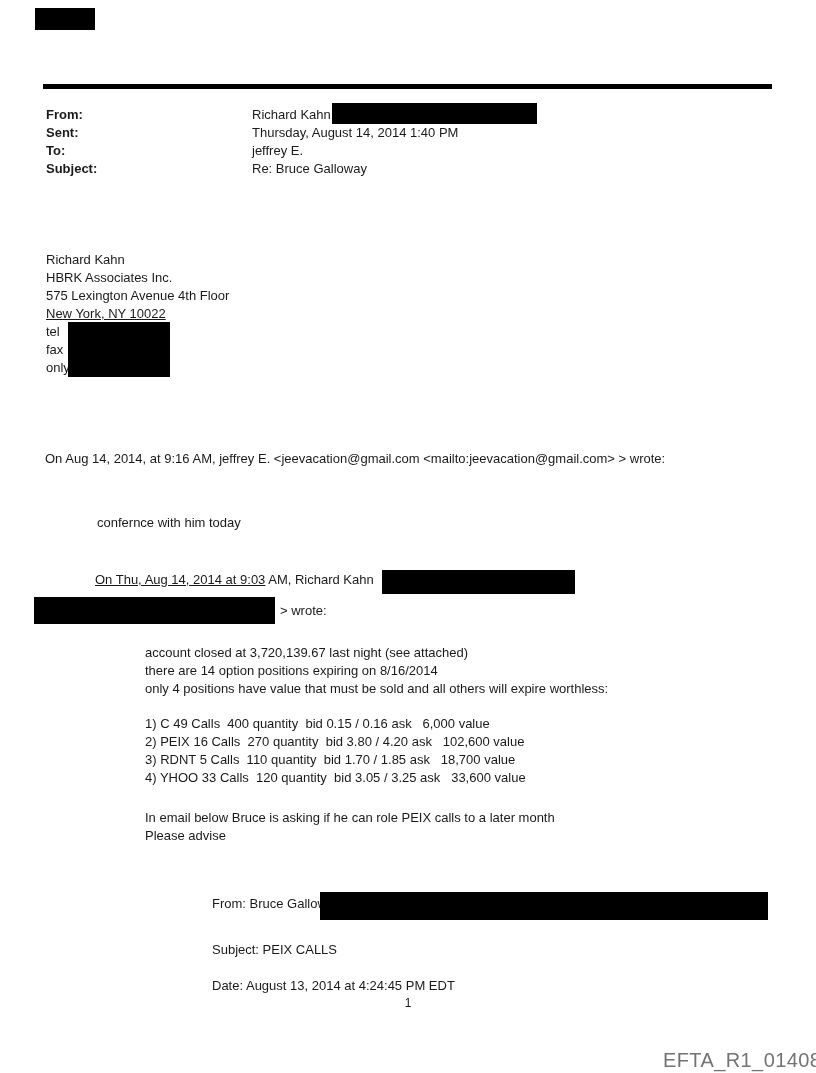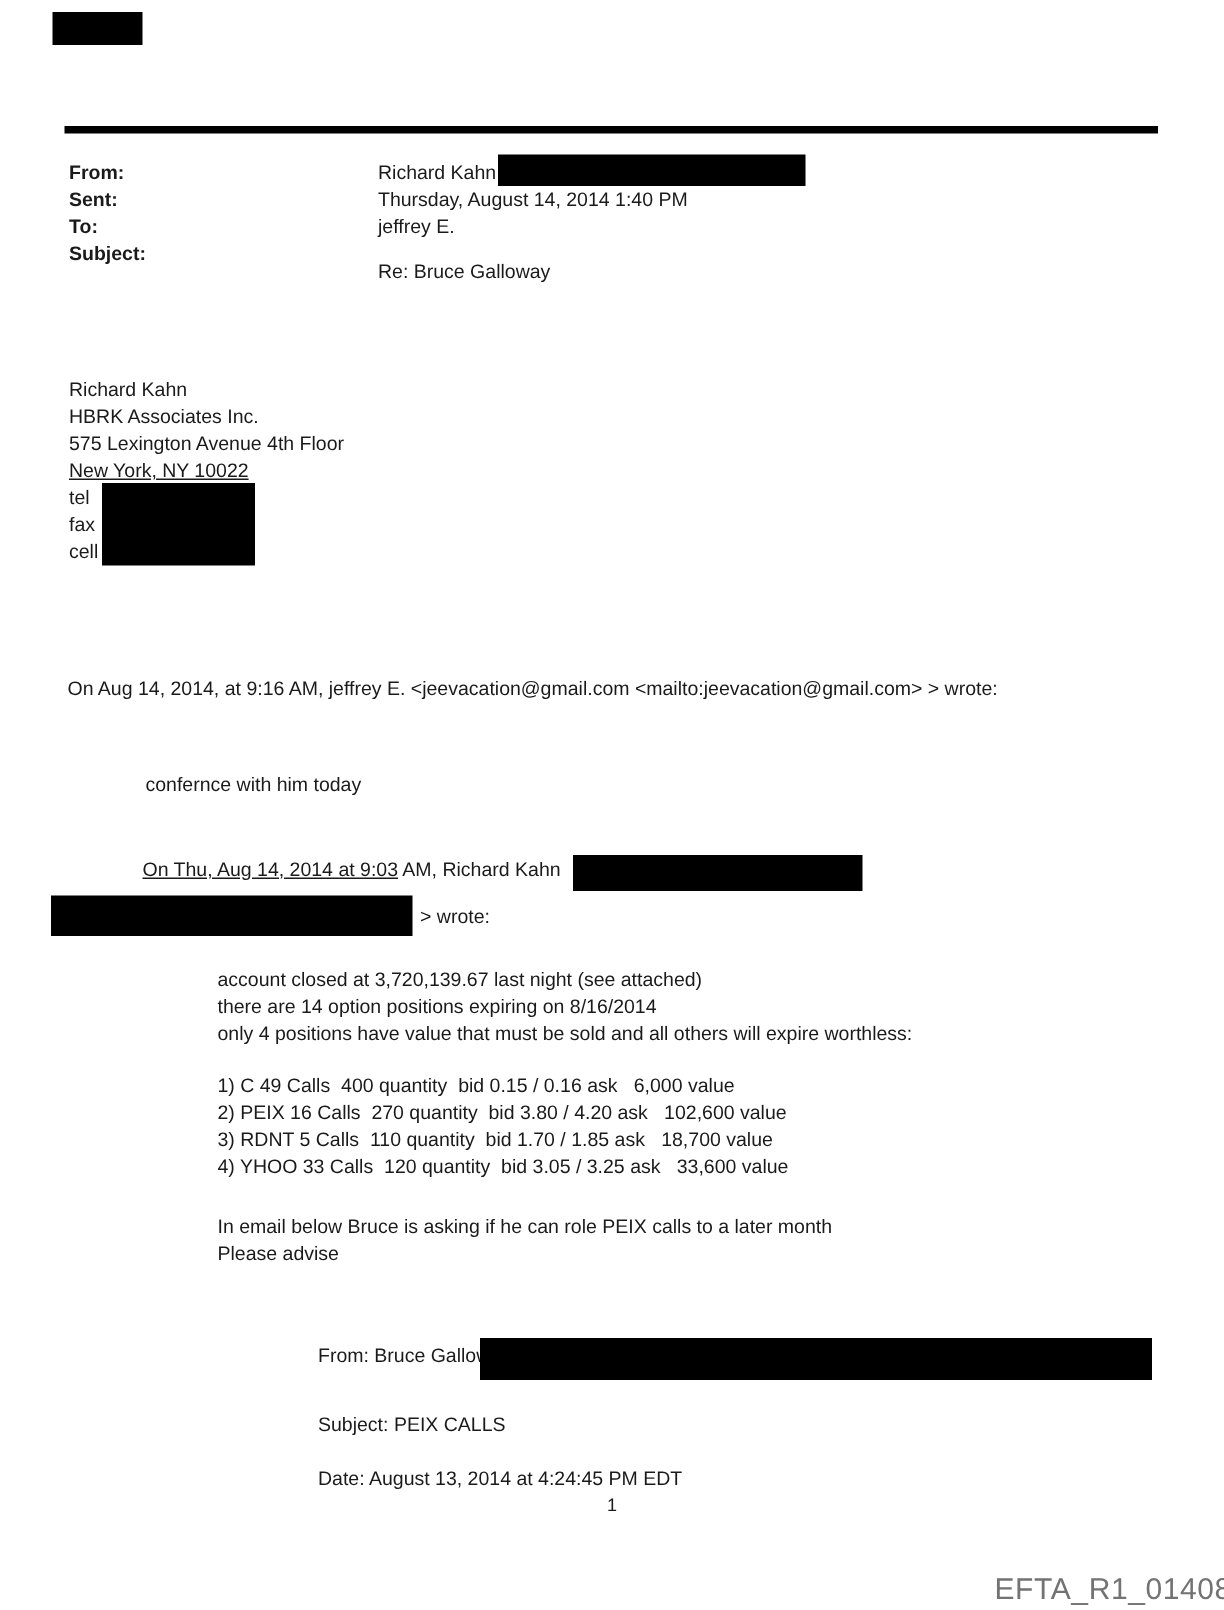--- a/index.html
+++ b/index.html
@@ -72,32 +72,32 @@
     <div class="line hdr-value" style="top:106px">Richard Kahn</div>
     <div class="redact" style="left:332px; top:103px; width:205px; height:21px;"></div>
 
     <div class="line hdr-label bold" style="top:124px">Sent:</div>
     <div class="line hdr-value" style="top:124px">Thursday, August 14, 2014 1:40 PM</div>
 
     <div class="line hdr-label bold" style="top:142px">To:</div>
     <div class="line hdr-value" style="top:142px">jeffrey E.</div>
 
     <div class="line hdr-label bold" style="top:160px">Subject:</div>
-    <div class="line hdr-value" style="top:172px">Re: Bruce Galloway</div>
+    <div class="line hdr-value" style="top:160px">Re: Bruce Galloway</div>
   </div>
 
 
   <div>
     <div class="line sig" style="top:251px">Richard Kahn</div>
     <div class="line sig" style="top:269px">HBRK Associates Inc.</div>
     <div class="line sig" style="top:287px">575 Lexington Avenue 4th Floor</div>
     <div class="line sig underline" style="top:305px">New York, NY 10022</div>
     <div class="line sig" style="top:323px">tel</div>
     <div class="line sig" style="top:341px">fax</div>
-    <div class="line sig" style="top:359px">cell</div>
+    <div class="line sig" style="top:359px">only</div>
     <div class="redact" style="left:68px; top:322px; width:102px; height:55px;"></div>
   </div>
 
   <div class="line" style="left:45px; top:450px">On Aug 14, 2014, at 9:16 AM, jeffrey E. &lt;jeevacation@gmail.com &lt;mailto:jeevacation@gmail.com&gt; &gt; wrote:</div>
 
   <div class="line" style="left:97px; top:514px">confernce with him today</div>
 
   <div class="line" style="left:95px; top:571px"><span class="underline">On Thu, Aug 14, 2014 at 9:03</span><span> AM, Richard Kahn</span></div>
   <div class="redact" style="left:382px; top:570px; width:193px; height:24px;"></div>
 

